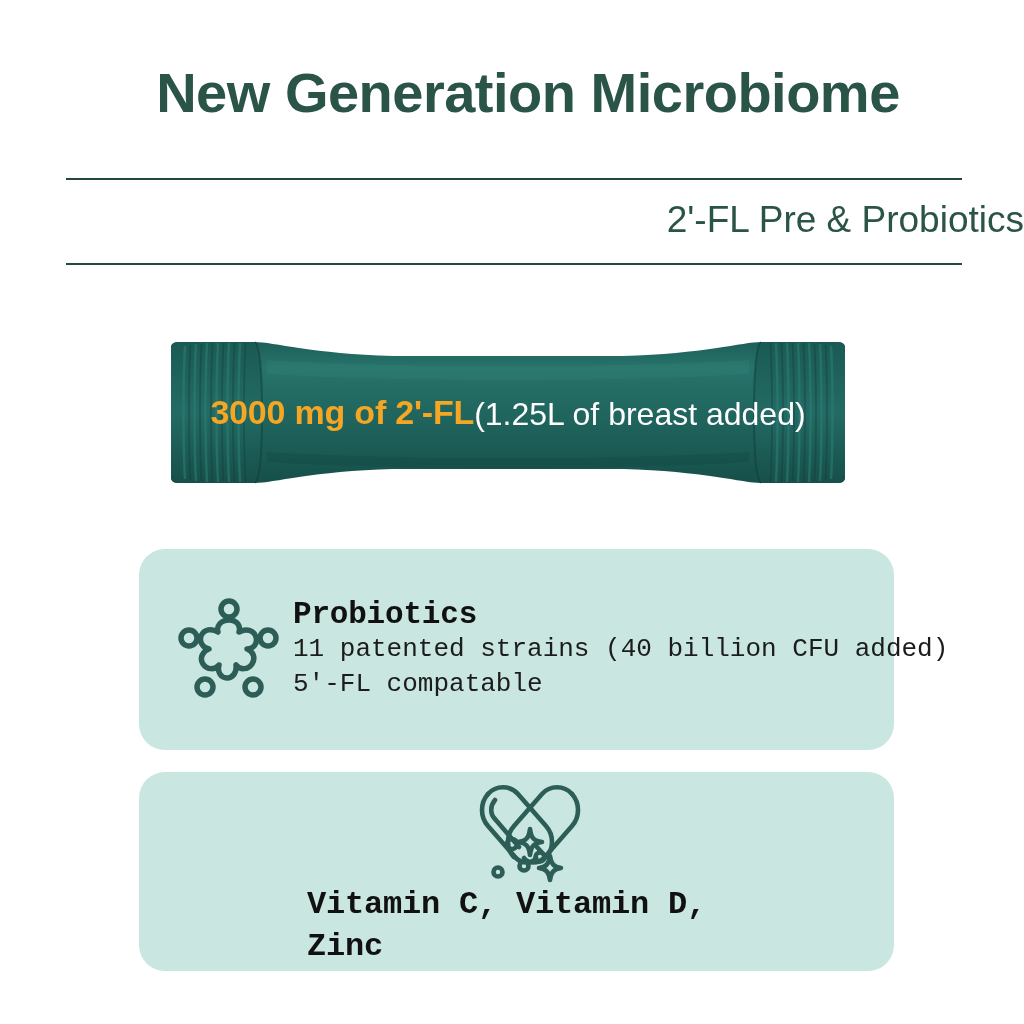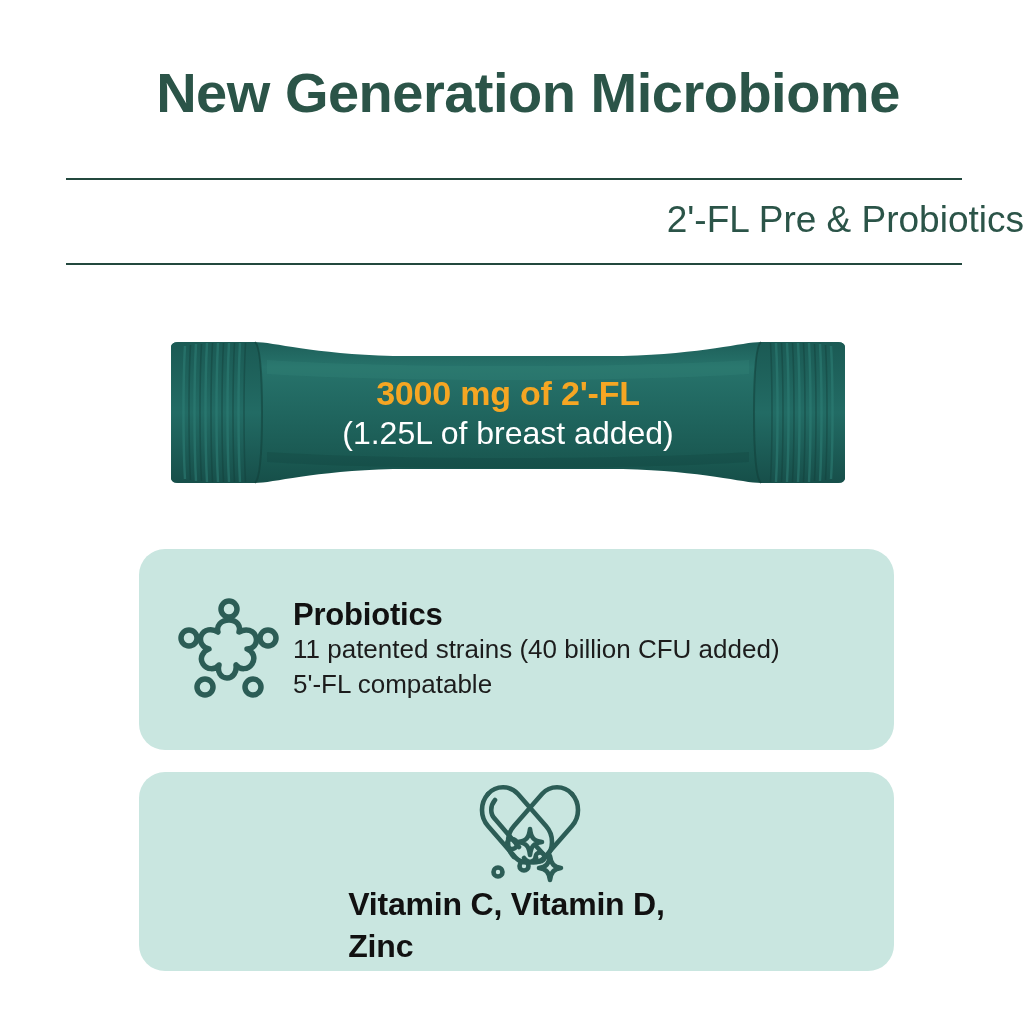--- a/index.html
+++ b/index.html
@@ -73,21 +73,21 @@
     width: 690px;
     height: 145px;
   }
   .stick-text {
     position: absolute;
     left: 0;
     top: 0;
     width: 690px;
     height: 145px;
     display: flex;
-    flex-direction: column;
+    flex-direction: row;
     align-items: center;
     justify-content: center;
     text-align: center;
   }
   .stick-line1 {
     font-size: 34px;
     font-weight: 800;
     color: #f5a623;
     line-height: 1.12;
     letter-spacing: -0.2px;
@@ -126,20 +126,21 @@
     flex: 0 0 auto;
     width: 128px;
     margin-left: 26px;
     display: flex;
     align-items: center;
     justify-content: center;
   }
   .card-body {
     flex: 1 1 auto;
     padding-right: 20px;
+    font-family: Liberation Mono, monospace;
   }
 
   .card-title {
     font-size: 31px;
     font-weight: 800;
     color: #111111;
     line-height: 1.15;
     letter-spacing: -0.2px;
   }
   .card-line {

